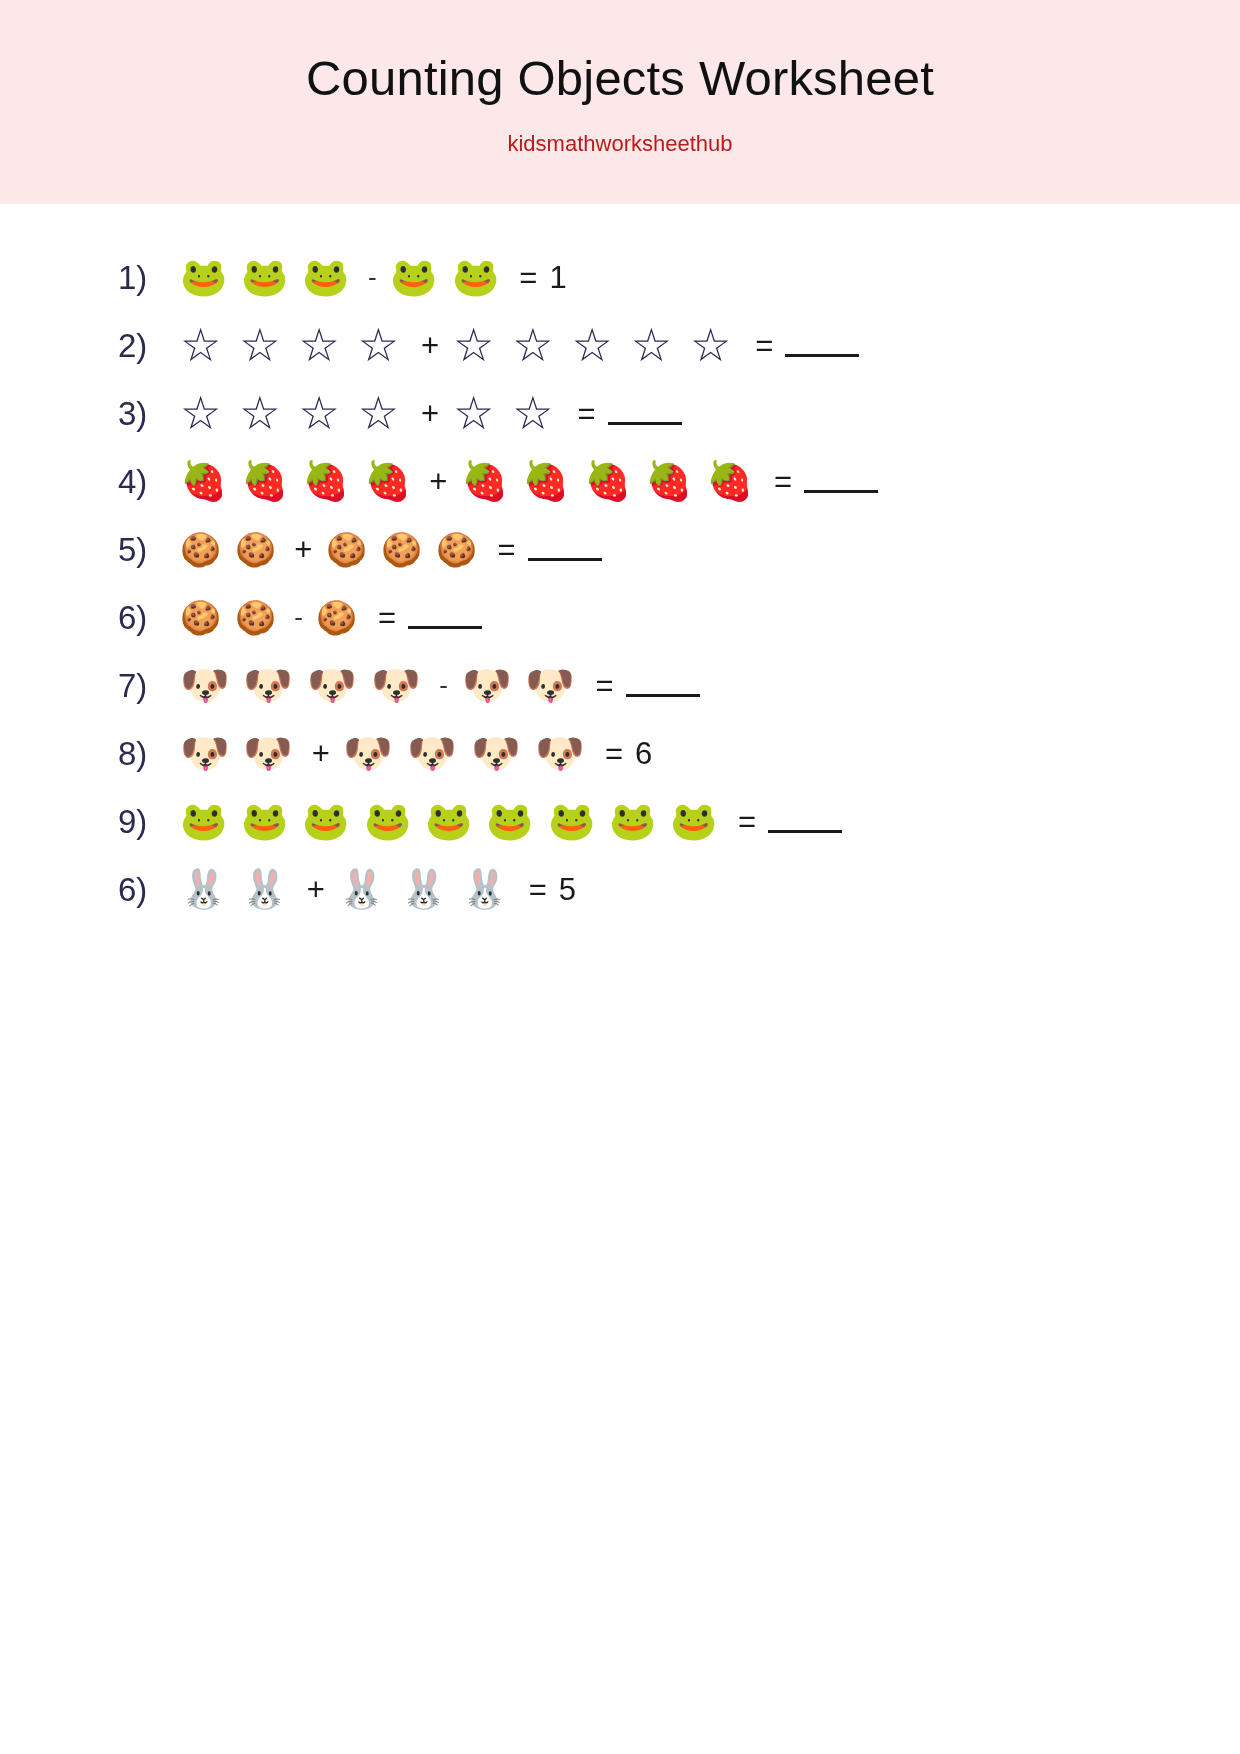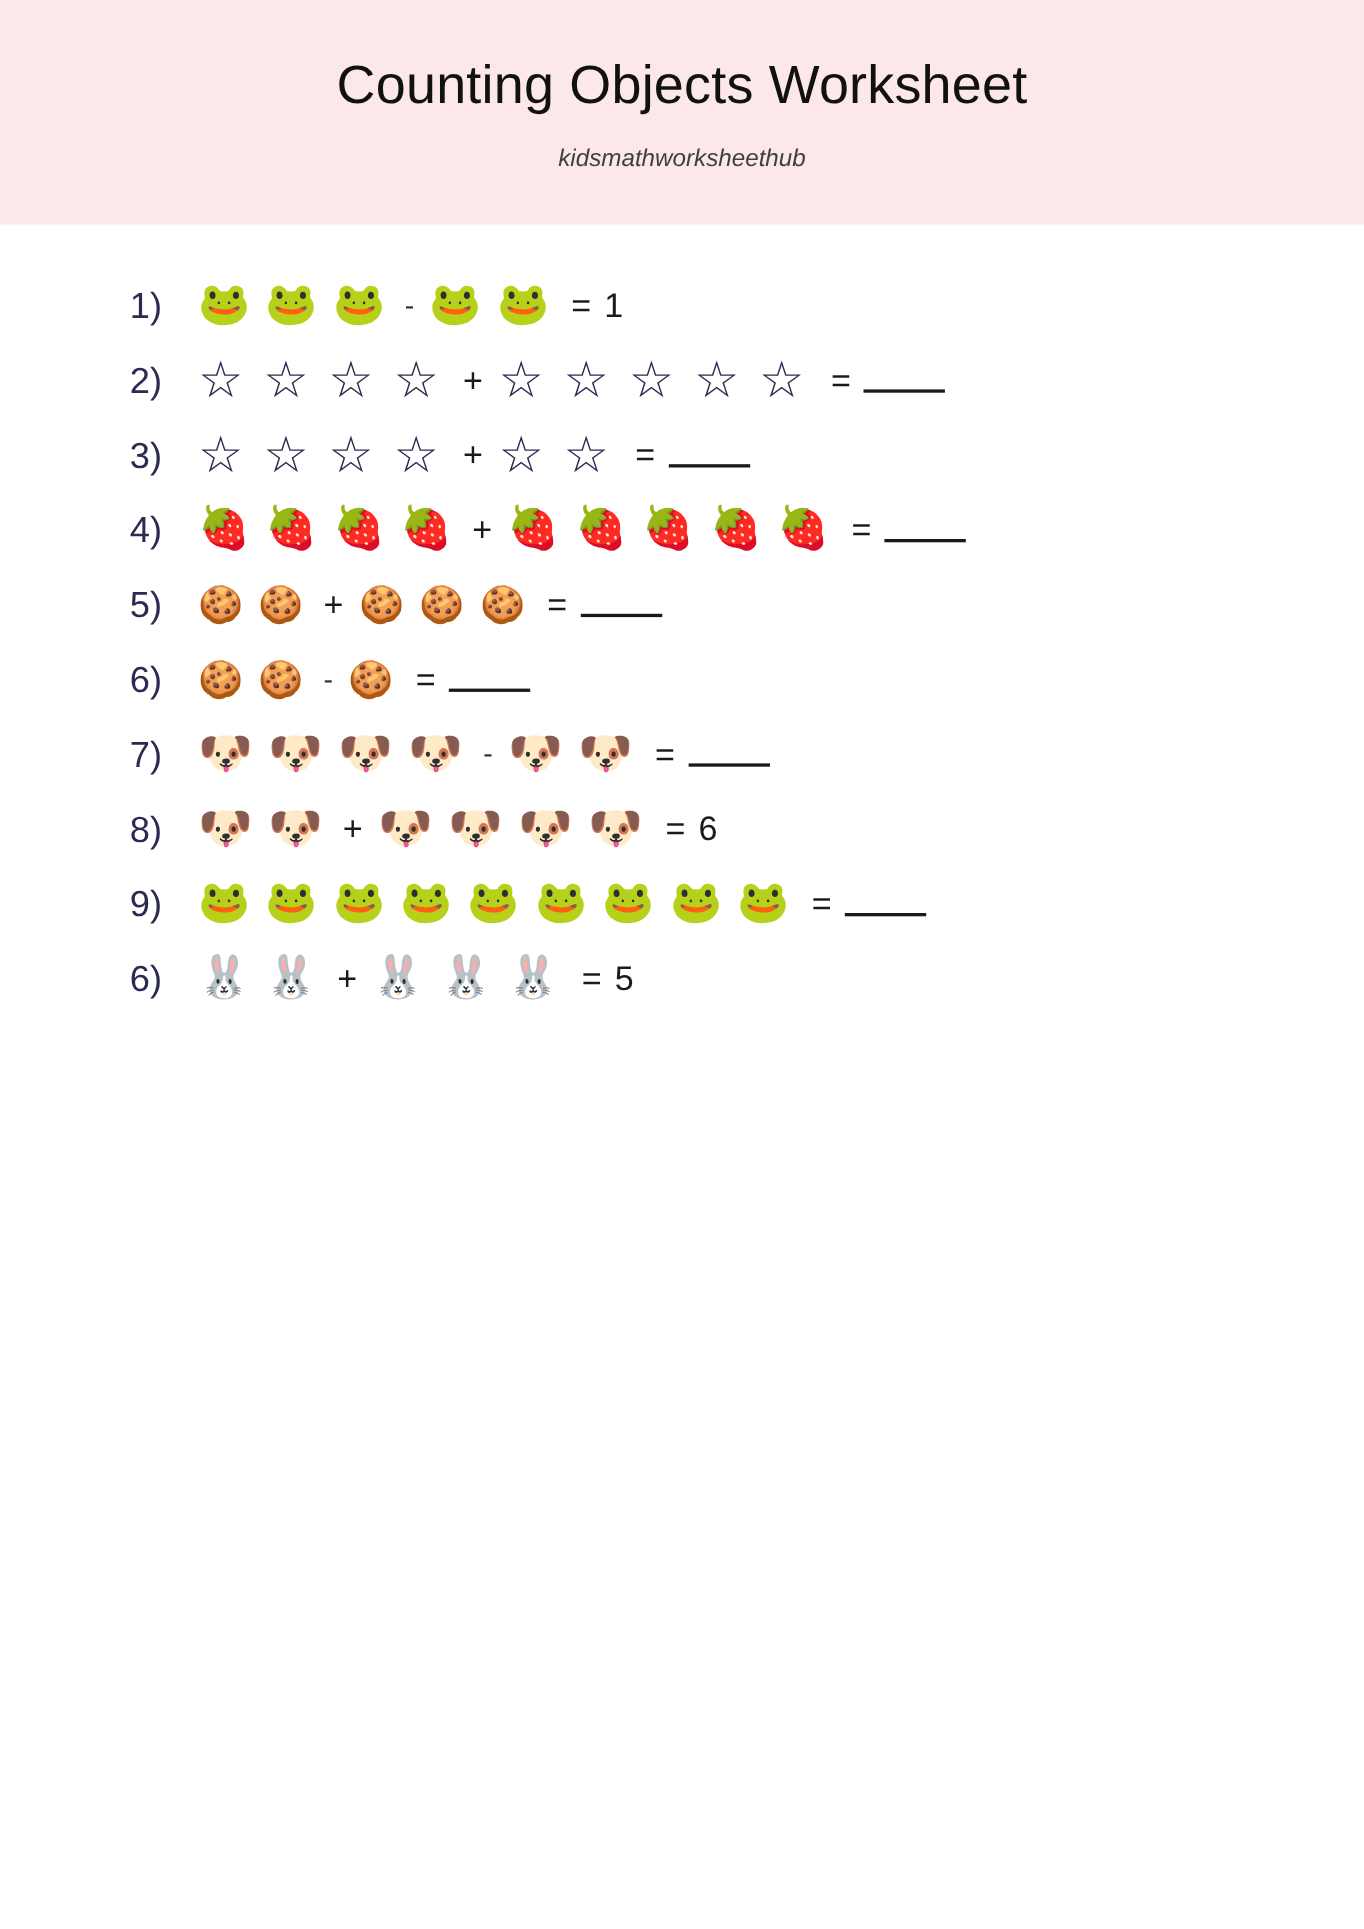--- a/index.html
+++ b/index.html
@@ -29,24 +29,23 @@
   .title {
     font-size: 49px;
     color: #111111;
     font-weight: normal;
     letter-spacing: 0.2px;
     margin: 0 0 26px 0;
     line-height: 1.1;
   }
   .subtitle {
     font-size: 22px;
-    color: #404040;
+    color: #b91c1c;
     margin: 0;
     line-height: 1.1;
-    font-style: italic;
   }
   .problems {
     padding: 42px 0 0 0;
   }
   .problem {
     display: flex;
     align-items: center;
     min-height: 62px;
     padding-left: 118px;
     margin-bottom: 6px;

